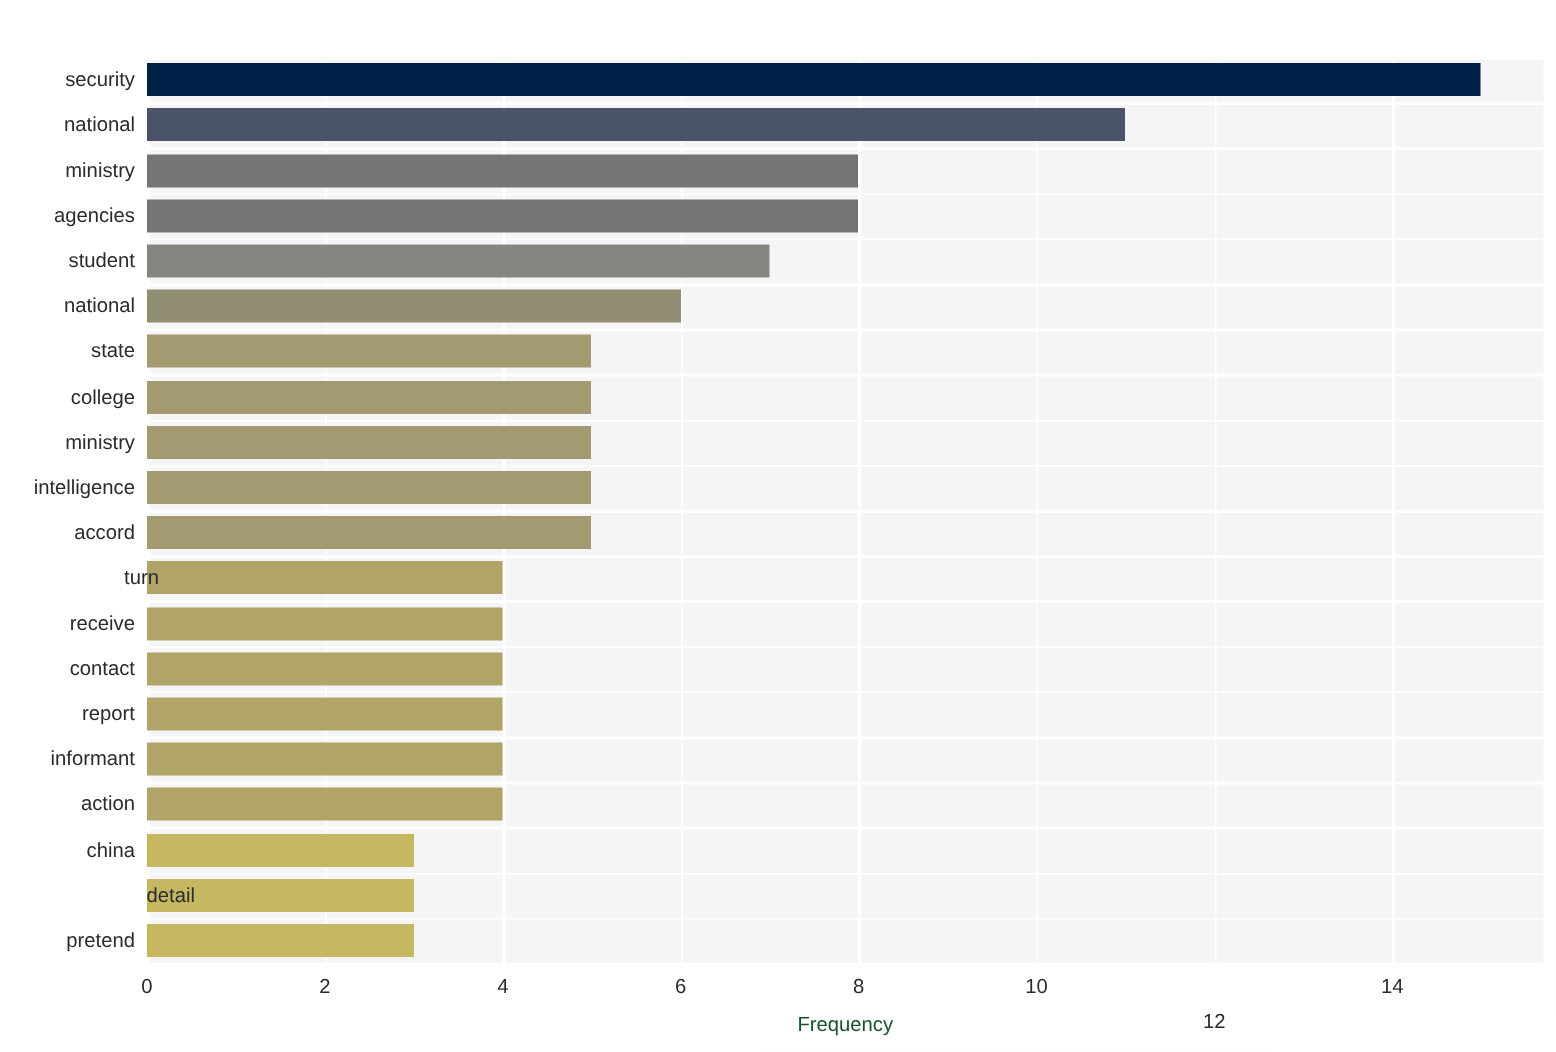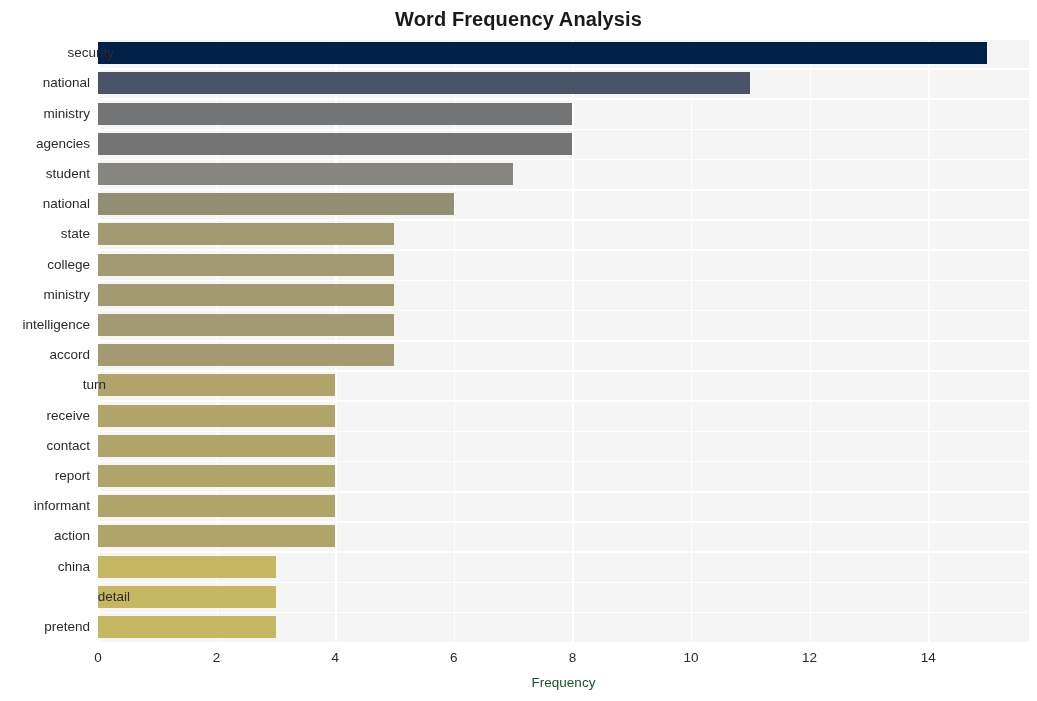--- a/index.html
+++ b/index.html
@@ -90,21 +90,20 @@
     font-size: 13.5px;
     color: #14532d;
     line-height: 16px;
   }
 </style>
 </head>
 <body>
 
 <div id="chart-root">
 
-  <div id="chart-title">Word Frequency Analysis</div>
 
   <div id="plot-area">
     <div id="gridlines-v">
         <div class="gridline-v" style="left: 0px;"></div>
         <div class="gridline-v" style="left: 118.599px;"></div>
         <div class="gridline-v" style="left: 237.197px;"></div>
         <div class="gridline-v" style="left: 355.796px;"></div>
         <div class="gridline-v" style="left: 474.395px;"></div>
         <div class="gridline-v" style="left: 592.994px;"></div>
         <div class="gridline-v" style="left: 711.592px;"></div>
@@ -151,21 +150,21 @@
         <div class="bar" title="report: 4" style="width: 237.197px; top: 426.9px; background: rgb(176, 164, 104);"></div>
         <div class="bar" title="informant: 4" style="width: 237.197px; top: 457.1px; background: rgb(176, 164, 104);"></div>
         <div class="bar" title="action: 4" style="width: 237.197px; top: 487.3px; background: rgb(176, 164, 104);"></div>
         <div class="bar" title="china: 3" style="width: 177.898px; top: 517.5px; background: rgb(198, 184, 99);"></div>
         <div class="bar" title="detail: 3" style="width: 177.898px; top: 547.7px; background: rgb(198, 184, 99);"></div>
         <div class="bar" title="pretend: 3" style="width: 177.898px; top: 577.9px; background: rgb(198, 184, 99);"></div>
       </div>
   </div>
 
   <div id="ylabels-layer">
-      <div class="ytick-label" style="top: 45.1px; margin-left: 24px;">security</div>
+      <div class="ytick-label" style="top: 45.1px;">security</div>
       <div class="ytick-label" style="top: 75.3px;">national</div>
       <div class="ytick-label" style="top: 105.5px;">ministry</div>
       <div class="ytick-label" style="top: 135.7px;">agencies</div>
       <div class="ytick-label" style="top: 165.9px;">student</div>
       <div class="ytick-label" style="top: 196.1px;">national</div>
       <div class="ytick-label" style="top: 226.3px;">state</div>
       <div class="ytick-label" style="top: 256.5px;">college</div>
       <div class="ytick-label" style="top: 286.7px;">ministry</div>
       <div class="ytick-label" style="top: 316.9px;">intelligence</div>
       <div class="ytick-label" style="top: 347.1px;">accord</div>
@@ -179,19 +178,19 @@
       <div class="ytick-label" style="top: 588.7px; margin-left: 40px;">detail</div>
       <div class="ytick-label" style="top: 618.9px;">pretend</div>
     </div>
   <div id="xlabels-layer">
       <div class="xtick-label" style="left: 98px;">0</div>
       <div class="xtick-label" style="left: 216.599px;">2</div>
       <div class="xtick-label" style="left: 335.197px;">4</div>
       <div class="xtick-label" style="left: 453.796px;">6</div>
       <div class="xtick-label" style="left: 572.395px;">8</div>
       <div class="xtick-label" style="left: 690.994px;">10</div>
-      <div class="xtick-label" style="left: 809.592px;">12</div>
+      <div class="xtick-label" style="left: 809.592px; margin-top: 23px;">12</div>
       <div class="xtick-label" style="left: 928.191px;">14</div>
     </div>
 
   <div id="xaxis-title">Frequency</div>
 
 </div>
 
 </body></html>

